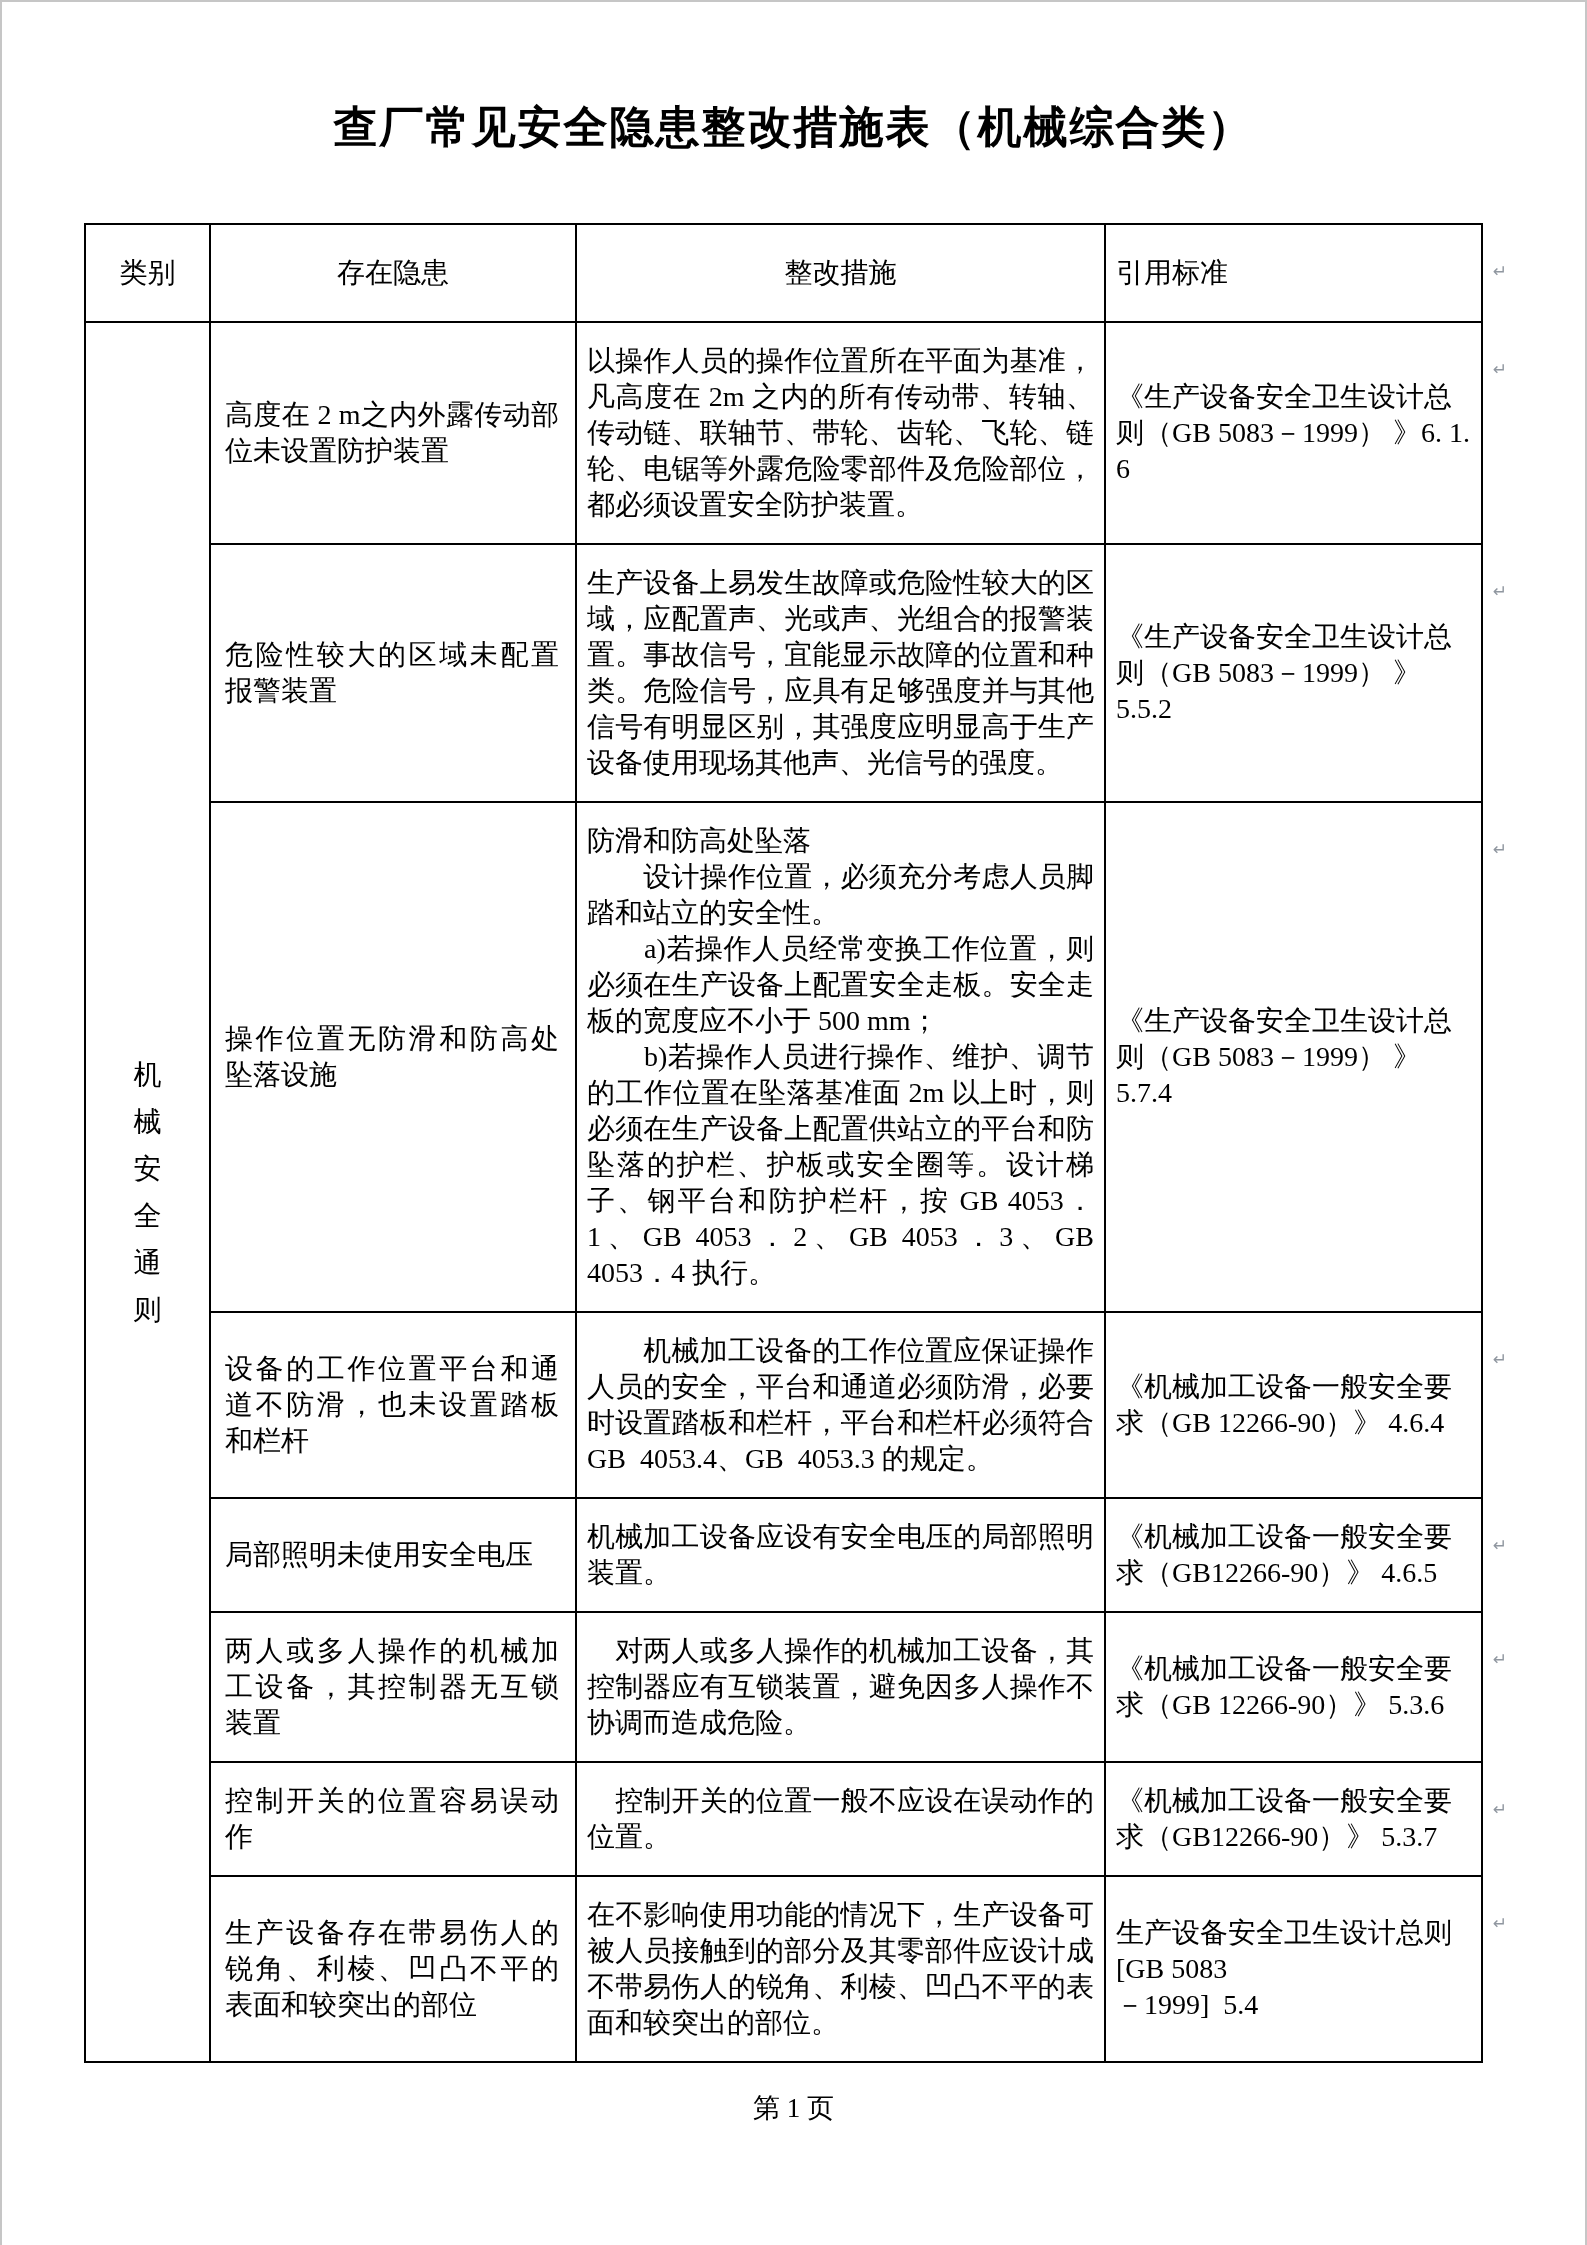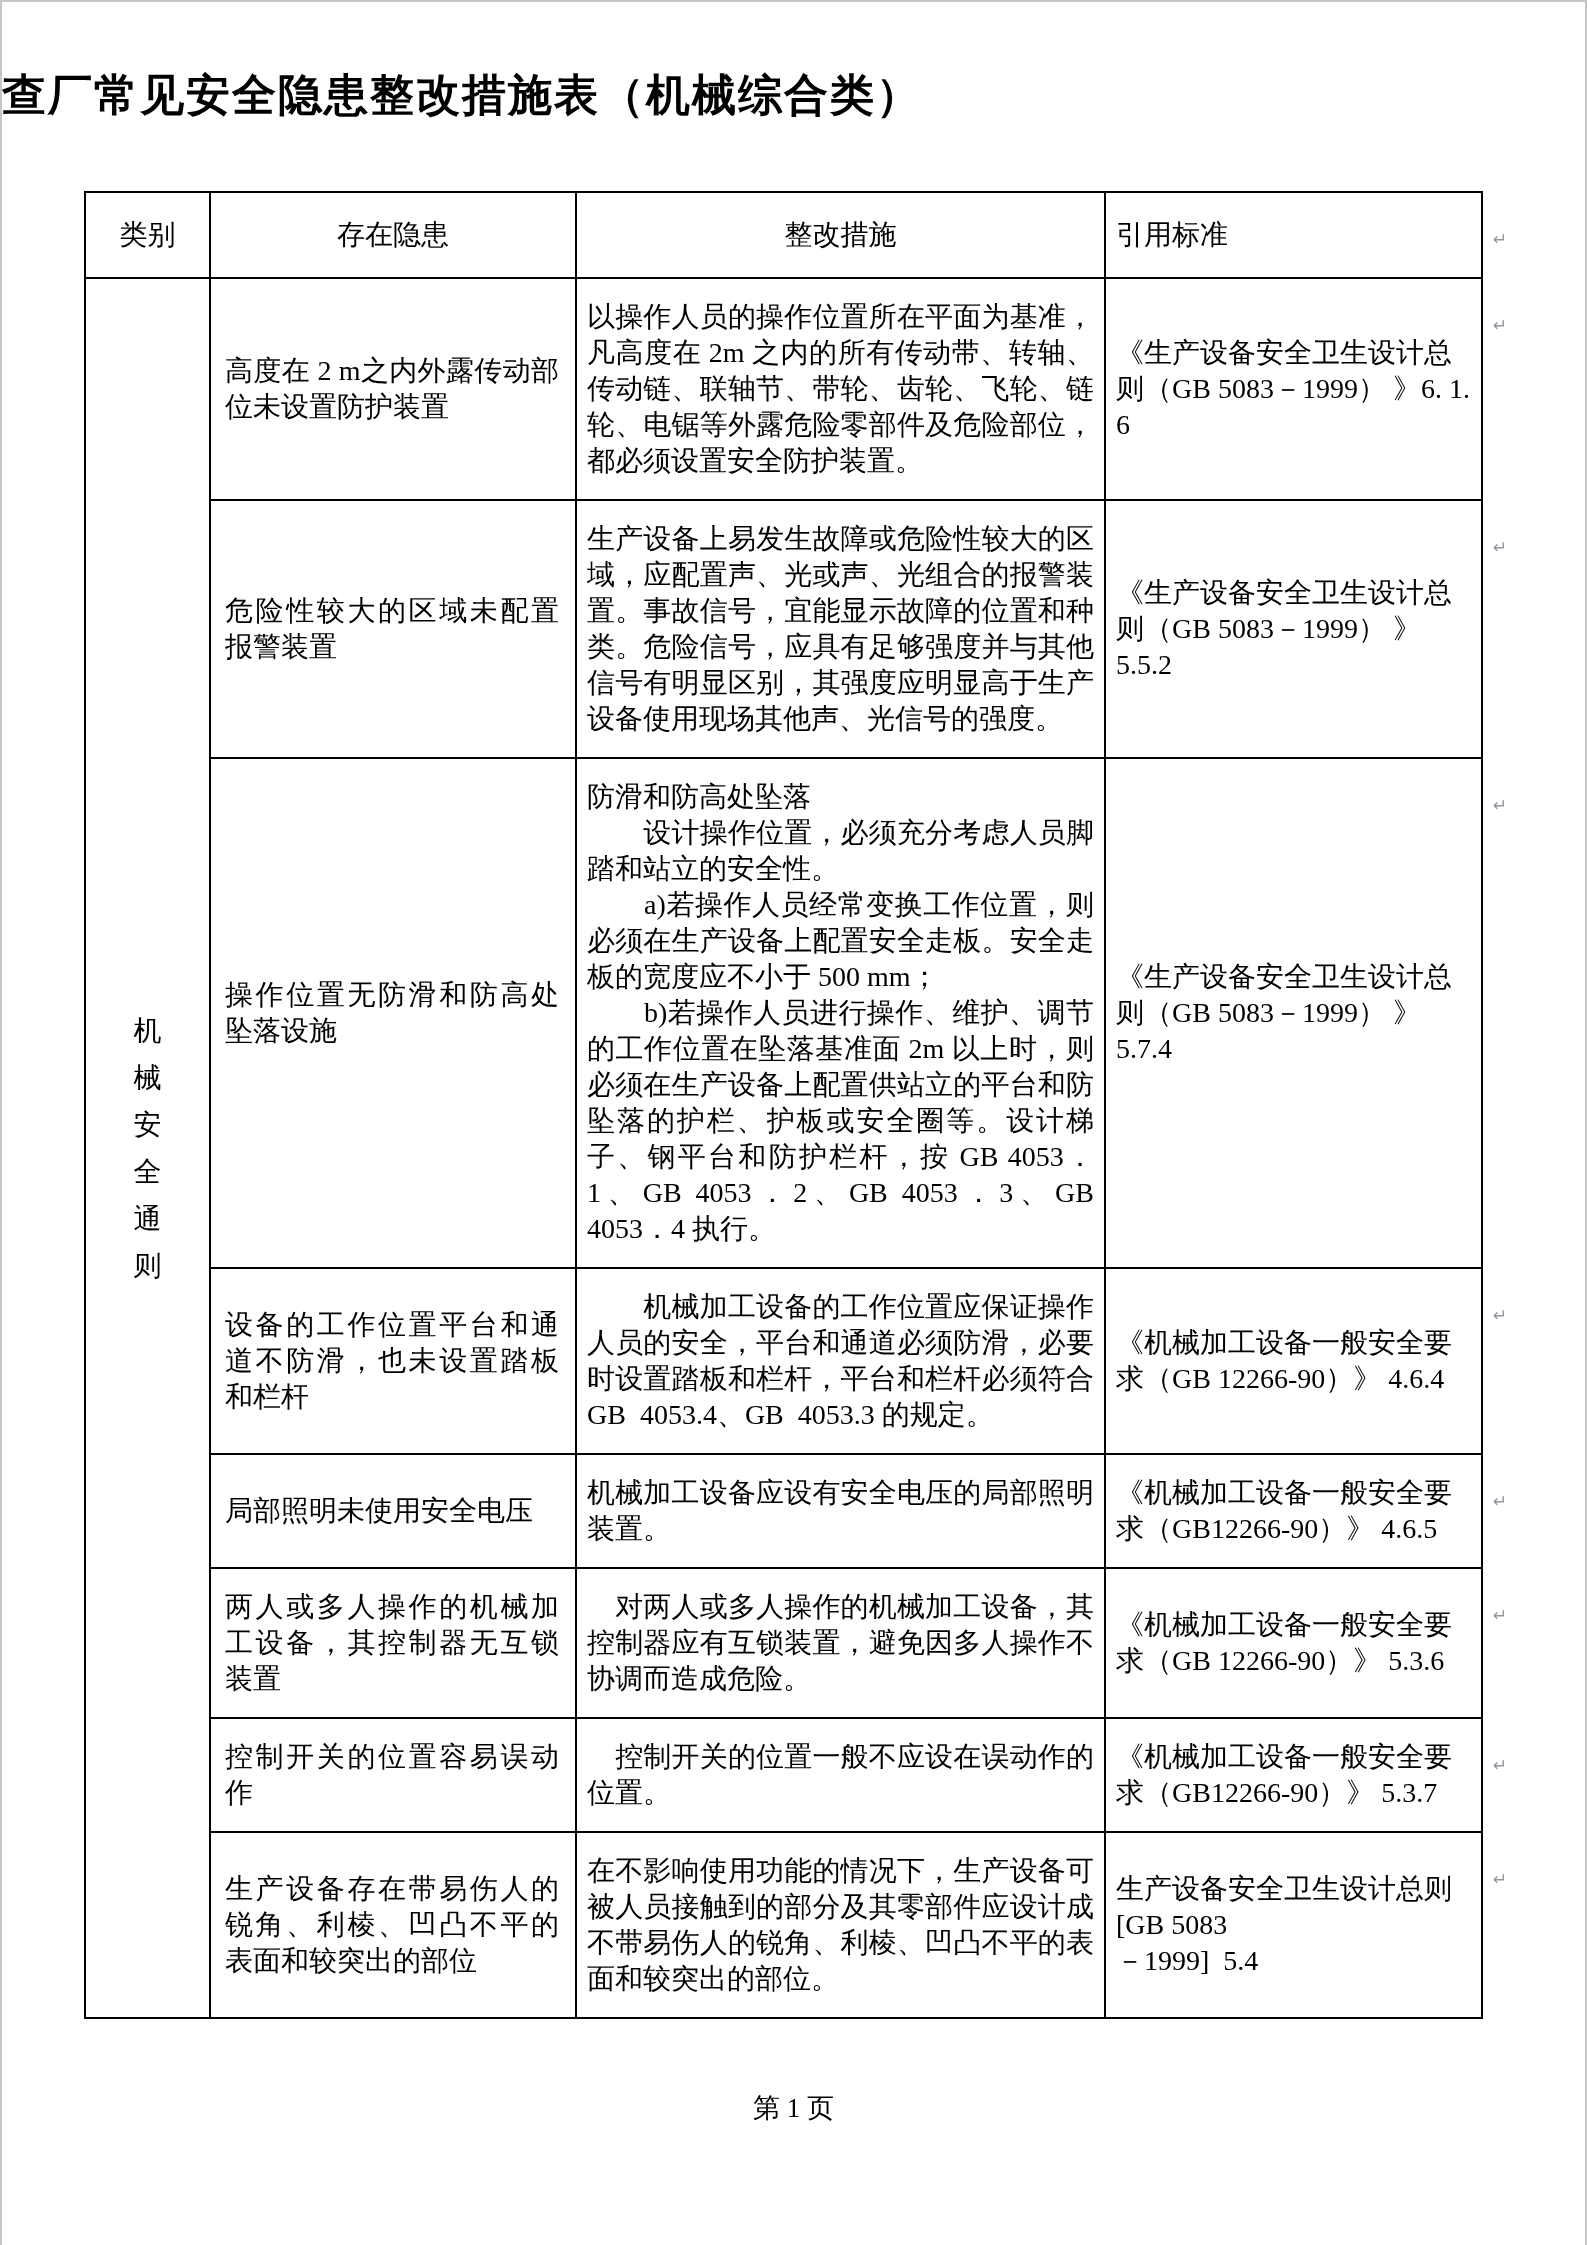--- a/index.html
+++ b/index.html
@@ -11,21 +11,22 @@
     background: #ffffff;
     box-sizing: border-box;
     border: 2px solid #c6c6c6;
     border-bottom: none;
     overflow: hidden;
     font-family: "Liberation Serif", "DejaVu Serif", serif;
     color: #000000;
   }
   .doc-title {
     margin: 0;
-    padding-top: 68px;
+    padding-top: 100px;
+    text-align: center;
     font-size: 44px;
     font-weight: bold;
     letter-spacing: 2px;
     line-height: 1.2;
   }
   .section-heading {
     margin: 90px 0 0 122px;
     font-size: 36px;
     font-weight: normal;
     line-height: 1.2;
@@ -34,21 +35,21 @@
     border-collapse: collapse;
     table-layout: fixed;
     margin: 68px 0 0 82px;
     width: 1397px;
   }
   .doc-table th, .doc-table td {
     border: 2px solid #000000;
     box-sizing: border-box;
   }
   .doc-table th {
-    height: 86px;
+    height: 98px;
     font-weight: normal;
     font-size: 28px;
     text-align: center;
     vertical-align: middle;
     margin-left: 42px;
   }
   .cat-cell { vertical-align: middle; text-align: center; }
   .cat-text {
     display: inline-block;
     width: 30px;

